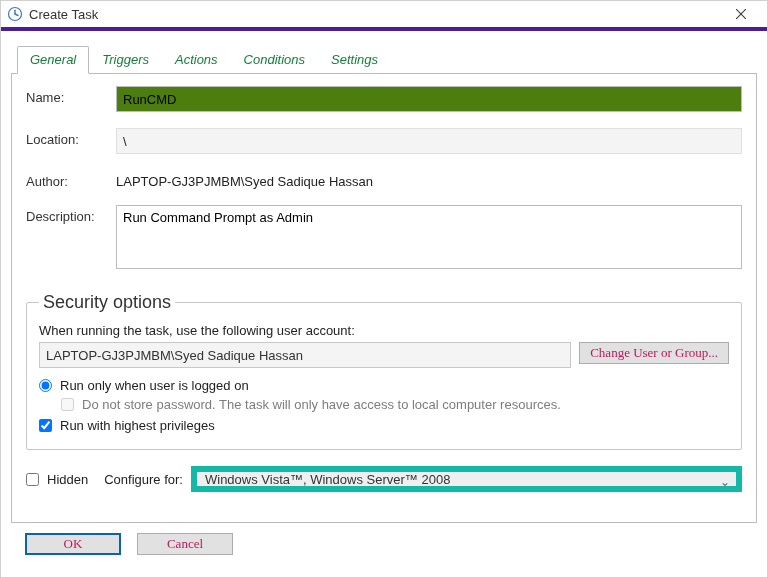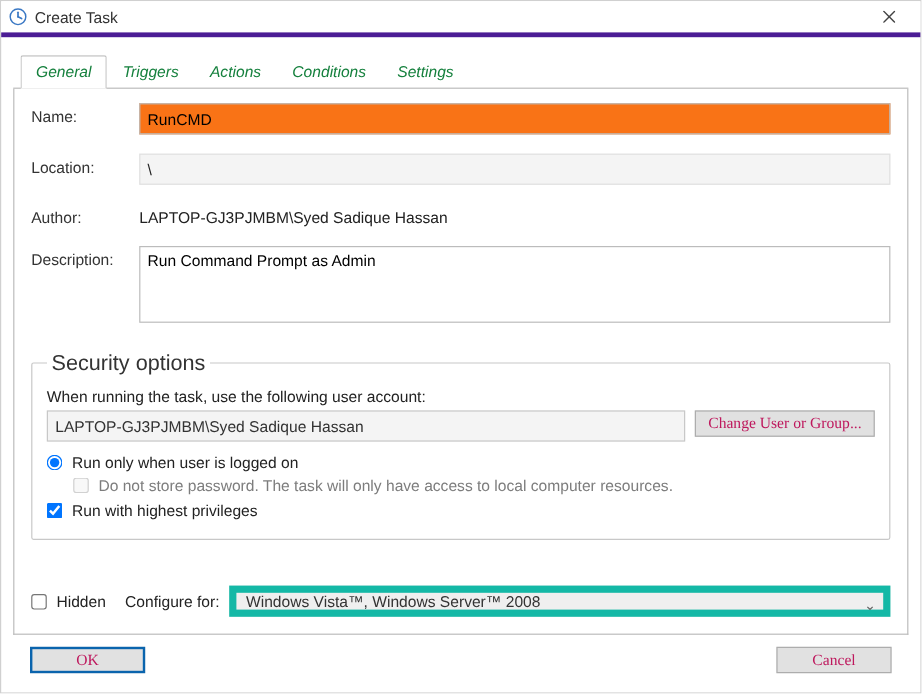--- a/index.html
+++ b/index.html
@@ -54,21 +54,21 @@
 
   .row { display:flex; align-items:flex-start; }
   .row .label { width:90px; padding-top:4px; color:#333; }
   .row .field { flex:1; }
 
   input[type=text].line, .line-static {
     width:100%; height:26px;
     border:1px solid #bcbcbc;
     padding:3px 6px;
     font-family:inherit; font-size:13px;
-    background:#f97316;
+    background:#4d7c0f;
   }
   .line-static { display:flex; align-items:center; background:#f4f4f4; border-color:#e0e0e0; }
   textarea.desc {
     width:100%; height:64px;
     border:1px solid #bcbcbc;
     padding:4px 6px;
     font-family:inherit; font-size:13px;
     resize:none;
   }
 
@@ -88,33 +88,33 @@
     height:22px; padding:0 10px;
     border:1px solid #adadad; background:#e1e1e1;
     font-family:Liberation Serif, serif; font-size:13px; color:#be185d;
   }
 
   .opt { display:flex; align-items:center; gap:8px; margin:4px 0; }
   .opt input { margin:0; }
   .indent { margin-left:22px; color:#7d7d7d; }
   .indent input[type=checkbox] { accent-color:#888; }
 
-  .bottom-row { display:flex; gap:16px; margin-top:22px; }
+  .bottom-row { display:flex; gap:16px; margin-top:0; }
   .bottom-row .confwrap { display:flex; align-items:center; gap:8px; flex:1; }
   .select {
     flex:1; height:26px; border:6px solid #14b8a6; background:#efefef;
     padding:0 22px 0 8px; position:relative; display:flex; align-items:center;
     color:#333;
   }
   .select::after {
     content:"⌄"; position:absolute; right:6px; top:3px; color:#666; font-size:12px;
   }
 
   .footer {
-    display:flex; justify-content:space-between; gap:1px;
+    display:flex; justify-content:flex-start; gap:16px;
     padding:10px 14px 12px 14px;
   }
   .footer .btn { width:96px; }
   .footer .btn.primary { border:2px solid #0a64ad; background:#e1e1e1; }
 </style>
 </head>
 <body>
 
 <div class="window">
 

